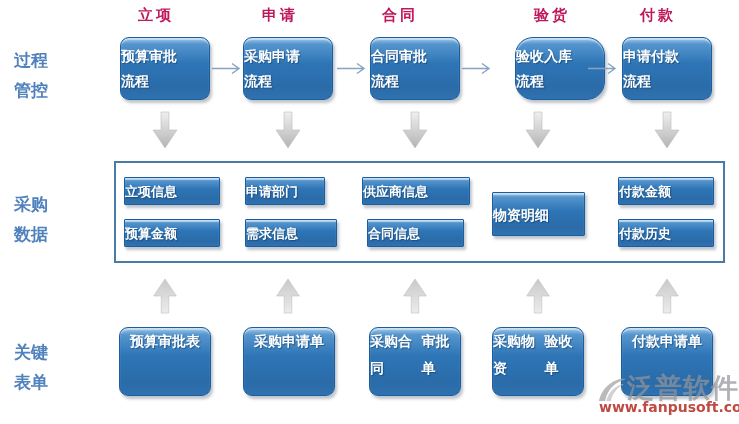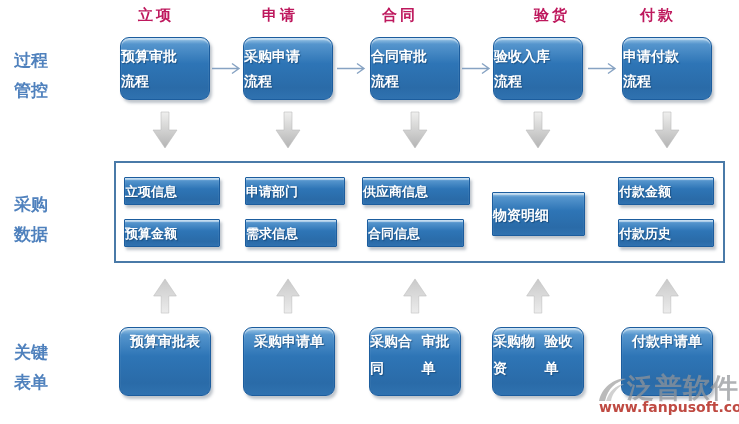--- a/index.html
+++ b/index.html
@@ -59,21 +59,21 @@
     display: flex; flex-direction: row; justify-content: center;
     font-size: 14px; line-height: 27px;
   }
   .databox {
     height: 28px; line-height: 28px;
     border-radius: 1px; font-size: 13px;
   }
   .databox.tall { height: 44px; line-height: 44px; font-size: 14px; }
 
   
-  .p1 { left: 120px; } .p2 { left: 243px; } .p3 { left: 370px; } .p4 { left: 493px; } .p5 { left: 622px; }
+  .p1 { left: 120px; } .p2 { left: 243px; } .p3 { left: 370px; } .p4 { left: 515px; border-radius: 18px; } .p5 { left: 622px; }
   
   .f1 { left: 119px; } .f2 { left: 243px; } .f3 { left: 369px; } .f4 { left: 492px; } .f5 { left: 621px; }
   
   .h1 { left: 108px; } .h2 { left: 232px; } .h3 { left: 352px; } .h4 { left: 504px; } .h5 { left: 610px; }
 
   
   .data-container {
     position: absolute;
     left: 114px; top: 161px;
     width: 611px; height: 102px;
@@ -196,21 +196,21 @@
   </svg>
   <svg class="block-arrow down ba5" viewBox="0 0 26 38">
     <polygon points="9,1 17,1 17,19 25,19 13,37 1,19 9,19" fill="url(#gradDown)" stroke="#bdbdbd" stroke-width=".6"></polygon>
   </svg>
 
   <div class="data-container"></div>
 
   <div class="bluebox databox" style="left:124px;top:177px;width:96px">立项信息</div>
   <div class="bluebox databox" style="left:124px;top:219px;width:96px">预算金额</div>
 
-  <div class="bluebox databox" style="left:245px;top:177px;width:100px">申请部门</div>
+  <div class="bluebox databox" style="left:245px;top:177px;width:80px">申请部门</div>
   <div class="bluebox databox" style="left:245px;top:219px;width:92px">需求信息</div>
 
   <div class="bluebox databox" style="left:362px;top:177px;width:108px">供应商信息</div>
   <div class="bluebox databox" style="left:367px;top:219px;width:97px">合同信息</div>
 
   <div class="bluebox databox tall" style="left:492px;top:192px;width:93px">物资明细</div>
 
   <div class="bluebox databox" style="left:618px;top:177px;width:96px">付款金额</div>
   <div class="bluebox databox" style="left:618px;top:219px;width:96px">付款历史</div>
 

